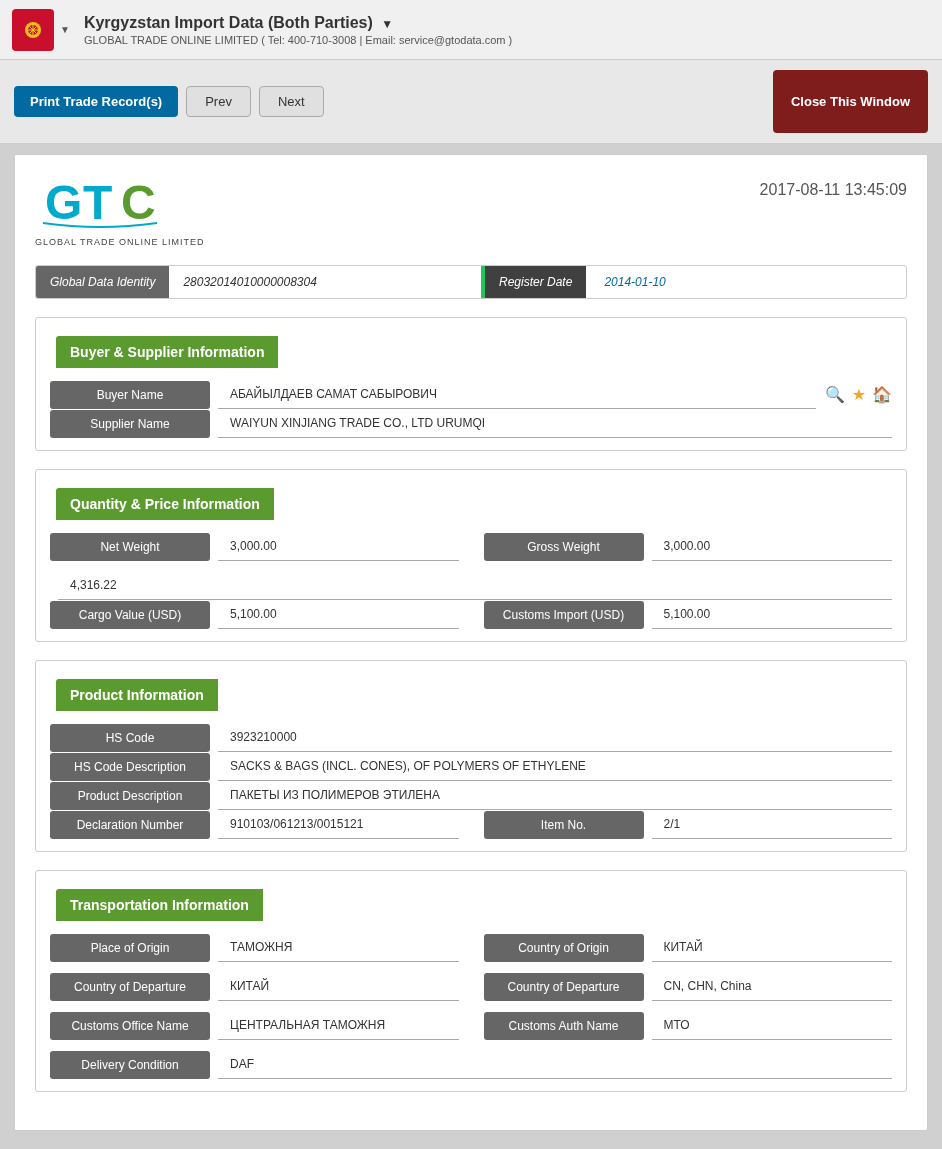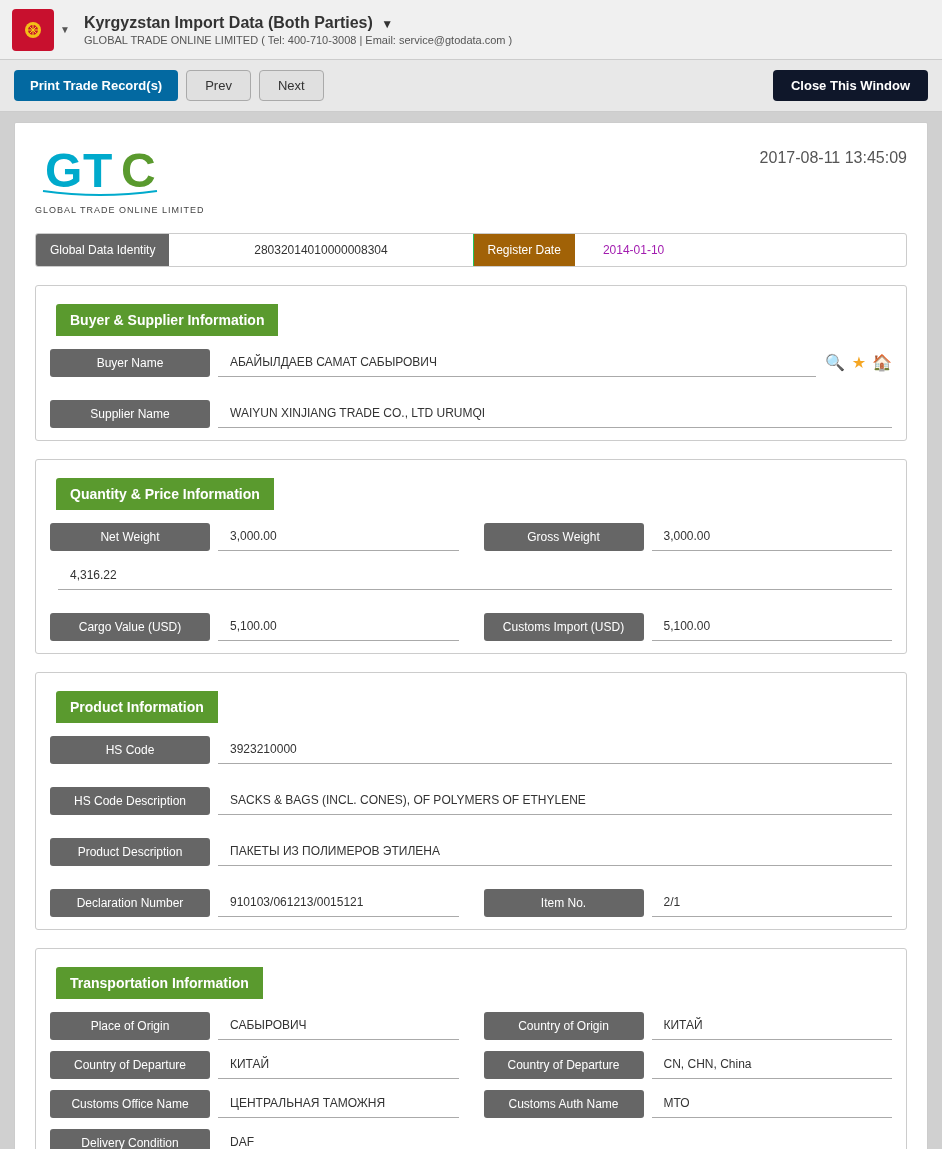--- a/index.html
+++ b/index.html
@@ -79,24 +79,24 @@
       background: #e0e0e0;
       color: #333;
       border: 1px solid #aaa;
       padding: 7px 18px;
       border-radius: 4px;
       cursor: pointer;
       font-size: 13px;
     }
     .btn-close {
       margin-left: auto;
-      background: #0f172a;
+      background: #7f1d1d;
       color: white;
       border: none;
-      padding: 8px 18px;
+      padding: 24px 18px;
       border-radius: 4px;
       cursor: pointer;
       font-size: 13px;
       font-weight: bold;
     }
 
     
     .main-content {
       background: white;
       margin: 10px 14px;
@@ -135,48 +135,48 @@
 
     
     .identity-row {
       display: flex;
       align-items: center;
       gap: 0;
       border: 1px solid #ccc;
       border-radius: 3px;
       margin-bottom: 18px;
       overflow: hidden;
+      font-style: italic;
     }
     .identity-label {
       background: #666;
       color: white;
       padding: 9px 14px;
       font-size: 12px;
       white-space: nowrap;
     }
     .identity-value {
       flex: 1;
       padding: 9px 14px;
       font-size: 12px;
       color: #333;
-      border-right: 1px solid #22c55e;
-      text-align: center;
+      border-right: 4px solid #22c55e;
     }
     .register-label {
-      background: #a16207;
+      background: #404040;
       color: white;
       padding: 9px 14px;
       font-size: 12px;
       white-space: nowrap;
     }
     .register-value {
       flex: 1;
-      padding: 9px 28px;
-      font-size: 12px;
-      color: #a21caf;
+      padding: 9px 18px;
+      font-size: 12px;
+      color: #0369a1;
     }
 
     
     .section {
       border: 1px solid #ccc;
       border-radius: 3px;
       margin-bottom: 18px;
       overflow: hidden;
     }
     .section-header {
@@ -190,21 +190,21 @@
       margin: 10px 0 0 10px;
     }
     .section-body {
       padding: 12px 14px;
     }
 
     
     .field-row {
       display: flex;
       align-items: center;
-      margin-bottom: 22px;
+      margin-bottom: 0;
       gap: 0;
     }
     .field-row:last-child {
       margin-bottom: 0;
     }
     .field-label {
       background: #666;
       color: white;
       padding: 7px 10px;
       font-size: 12px;
@@ -401,21 +401,21 @@
 
   <div class="section">
     <div style="padding: 8px 10px 0 10px;">
       <span class="section-header">Transportation Information</span>
     </div>
     <div class="section-body">
 
       <div class="field-row-2col">
         <div class="field-half-item">
           <div class="field-label">Place of Origin</div>
-          <div class="field-value">САБЫРОВИЧ</div>
+          <div class="field-value">ТАМОЖНЯ</div>
         </div>
         <div class="field-half-item">
           <div class="field-label">Country of Origin</div>
           <div class="field-value">КИТАЙ</div>
         </div>
       </div>
 
       <div class="field-row-2col">
         <div class="field-half-item">
           <div class="field-label">Country of Departure</div>

